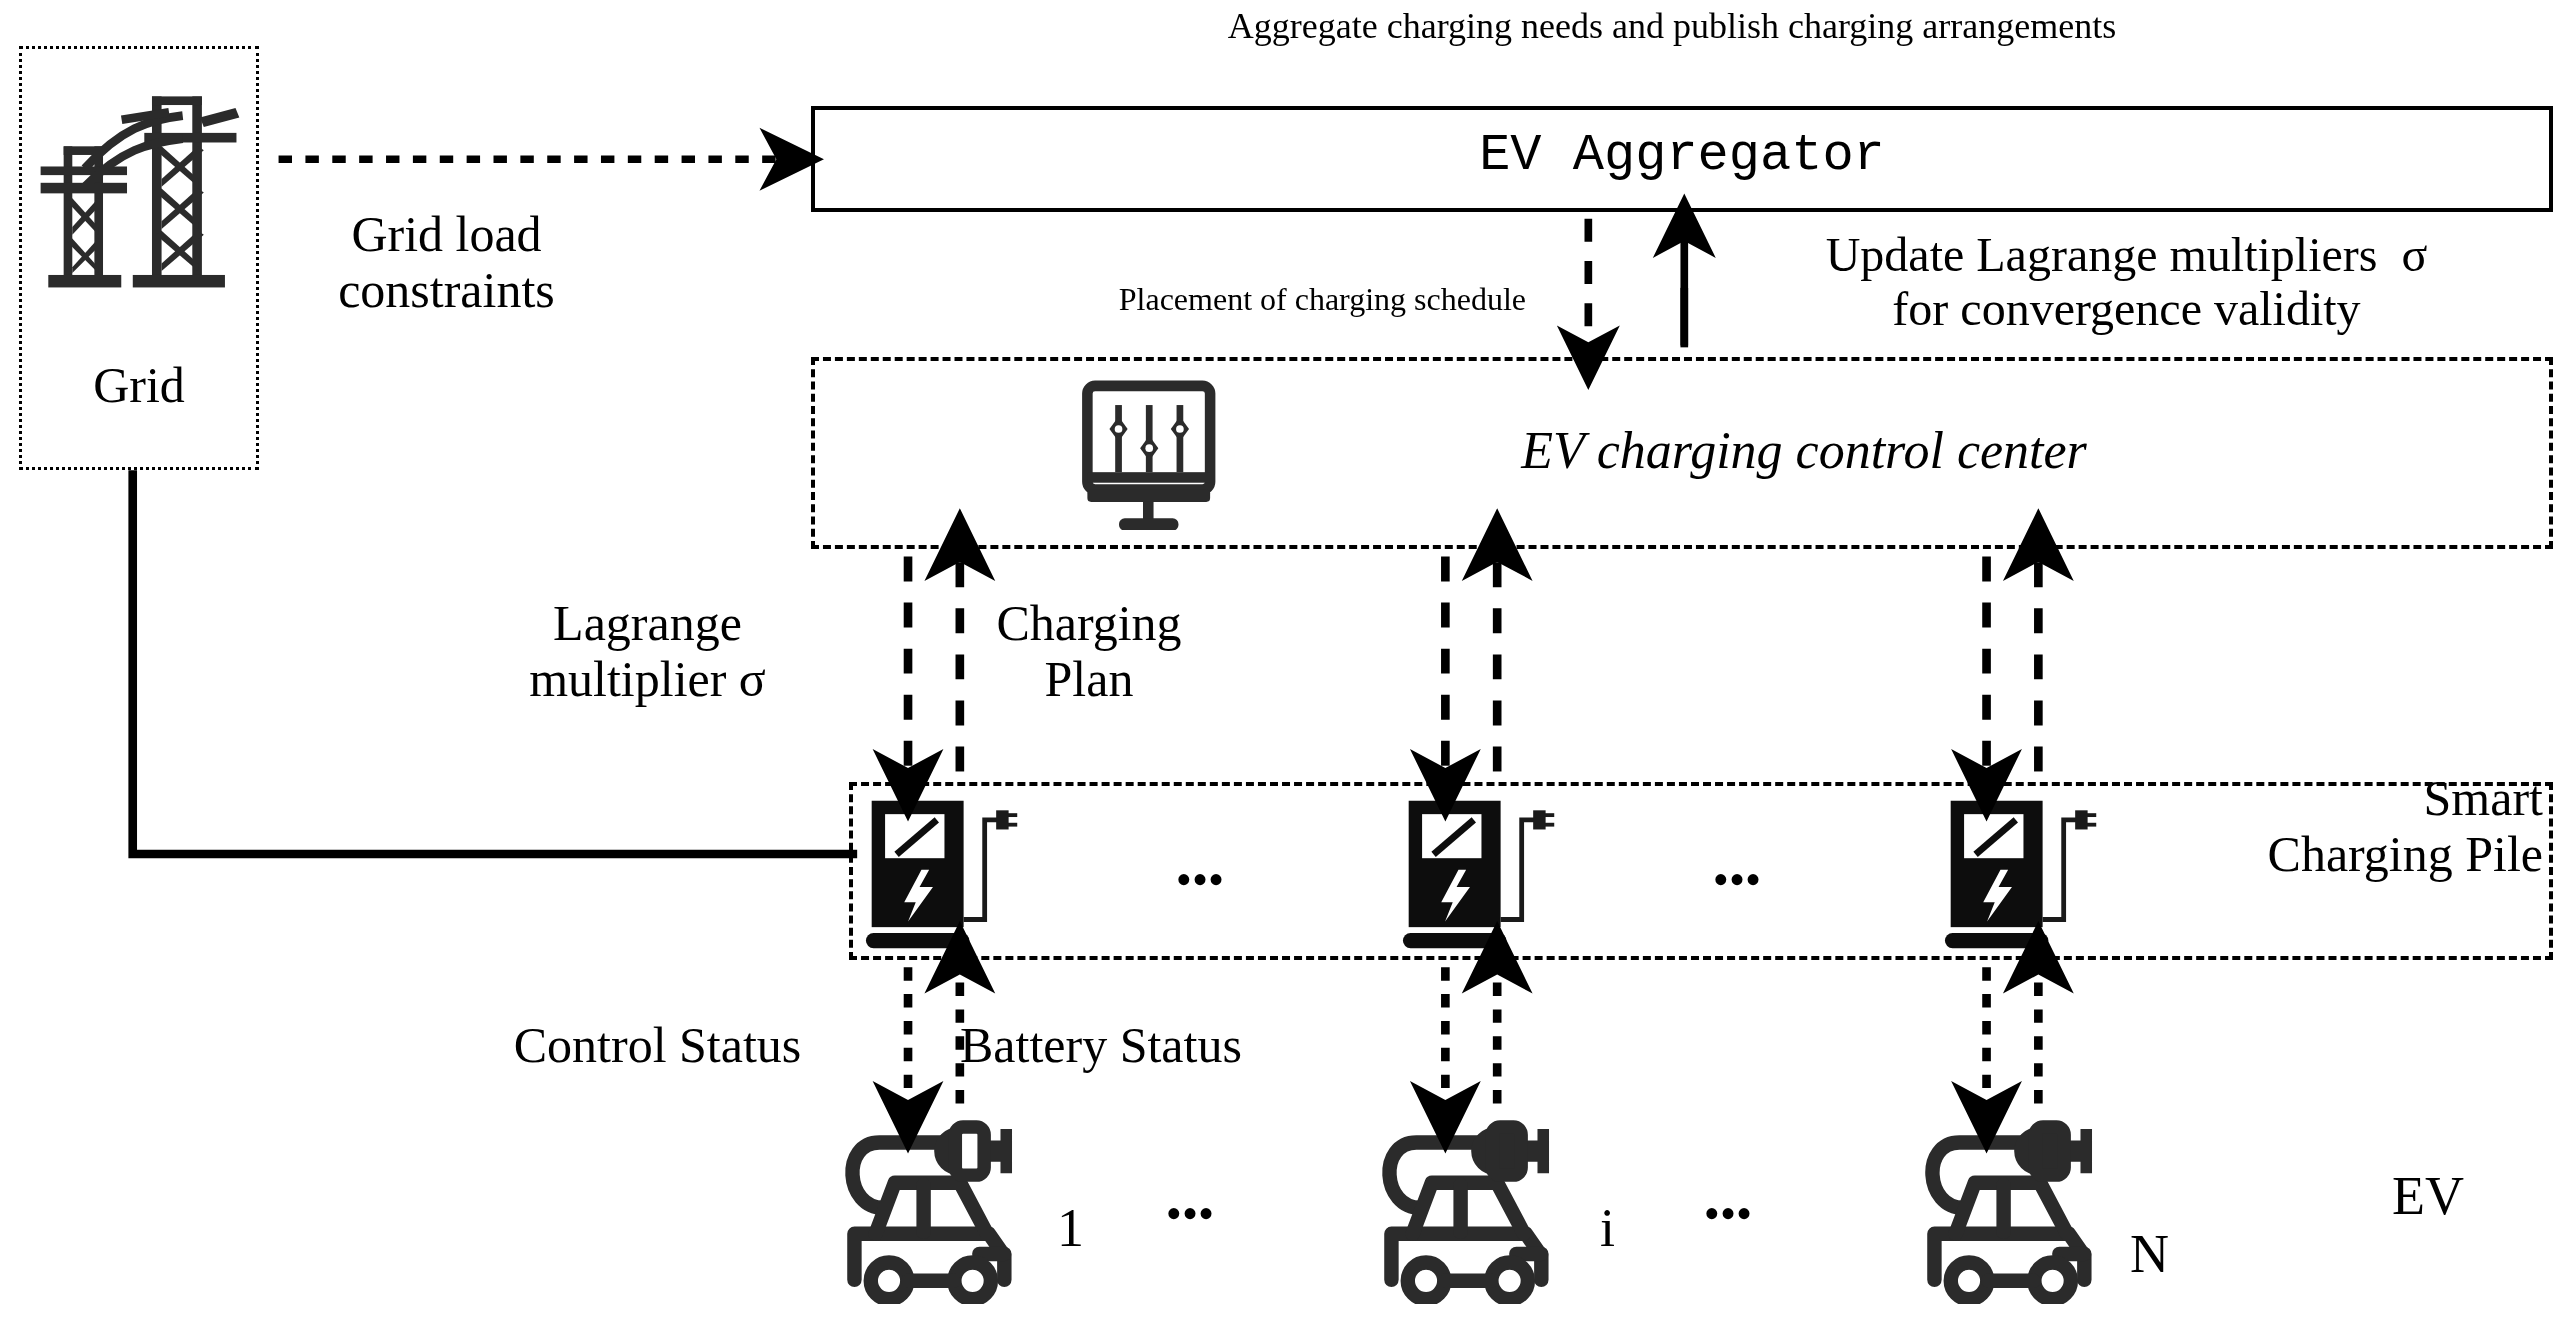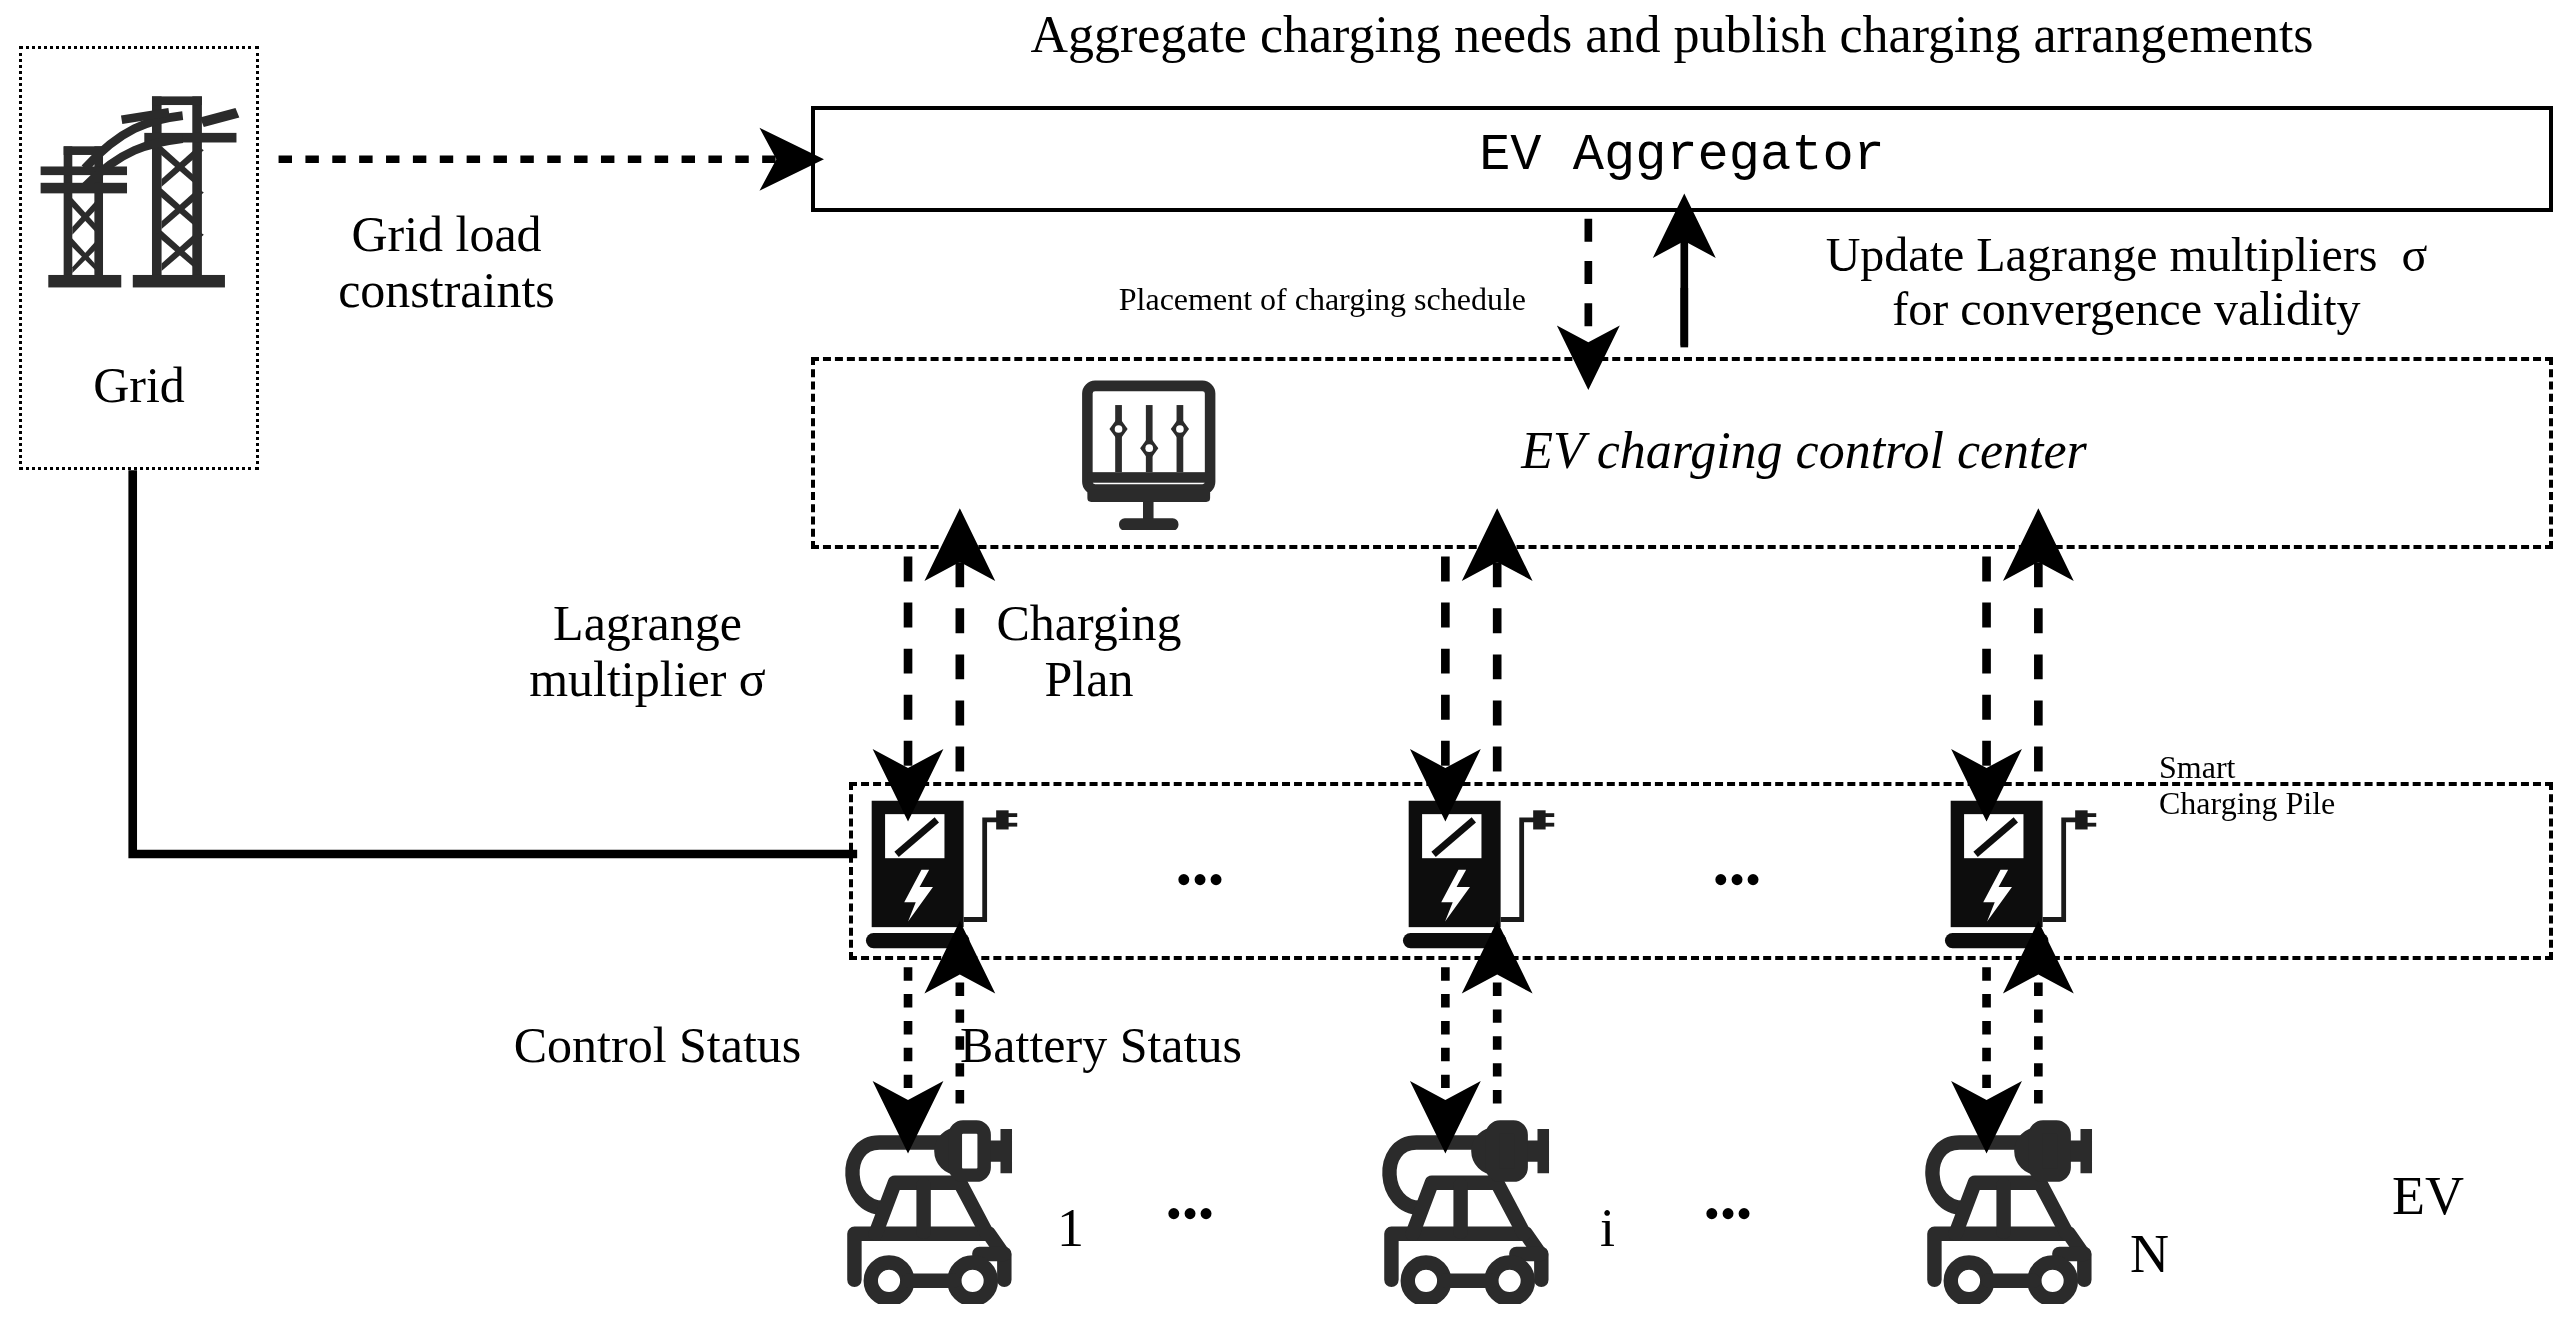--- a/index.html
+++ b/index.html
@@ -18,21 +18,21 @@
             border:4.8px dashed #000;box-sizing:border-box;background:#fff;}
 
   
   svg.overlay{position:absolute;left:0;top:0;width:2576px;height:1328px;overflow:visible;}
 
   .icon-wrap{position:absolute;}
 </style>
 </head>
 <body>
 
-<div class="lbl" style="left:768px;top:5.8px;width:1808px;text-align:center;font-size:52px;">Aggregate charging needs and publish charging arrangements</div>
+<div class="lbl" style="left:768px;top:5.8px;width:1808px;text-align:center;font-size:36px;">Aggregate charging needs and publish charging arrangements</div>
 
 <div class="grid-box"></div>
 
 <div class="icon-wrap" style="left:29px;top:58px;width:221px;height:240px;">
   <svg viewBox="0 0 230 250" width="221" height="240">
     <g fill="#2b2b2b">
 
       <rect x="128" y="40" width="10" height="190"></rect>
       <rect x="170" y="40" width="10" height="190"></rect>
       <rect x="128" y="40" width="52" height="9"></rect>
@@ -153,21 +153,21 @@
     <rect x="140" y="16" width="13" height="20" fill="#1a1a1a"></rect>
     <rect x="152" y="19" width="10" height="4" fill="#1a1a1a"></rect>
     <rect x="152" y="29" width="10" height="4" fill="#1a1a1a"></rect>
     <rect x="4" y="144" width="108" height="16" rx="8" fill="#0d0d0d"></rect>
   </svg>
 </div>
 
 <div class="lbl" style="left:1104px;top:854px;width:192px;text-align:center;font-size:46px;">•••</div>
 <div class="lbl" style="left:1641px;top:854px;width:192px;text-align:center;font-size:46px;">•••</div>
 
-<div class="lbl" style="left:2159px;top:750px;width:384px;text-align:left;font-size:32px;">Smart
+<div class="lbl" style="left:2159px;top:770px;width:384px;text-align:right;font-size:50px;">Smart
 Charging Pile</div>
 
 <div class="lbl" style="left:451px;top:1017px;width:413px;text-align:center;font-size:50px;">Control Status</div>
 <div class="lbl" style="left:960px;top:1017px;width:422px;text-align:left;font-size:50px;">Battery Status</div>
 
 <div class="icon-wrap" style="left:816px;top:1102px;width:221px;height:202px;">
   <svg viewBox="0 0 230 210" width="221" height="202">
     <g stroke="#2b2b2b" stroke-width="15" fill="none" stroke-linecap="round" stroke-linejoin="round">
       <path d="M70 110 C 30 110, 26 42, 66 42 L 148 42"></path>
       <path d="M40 185 L 40 137 L 180 137 L 196 160 L 196 185"></path>

